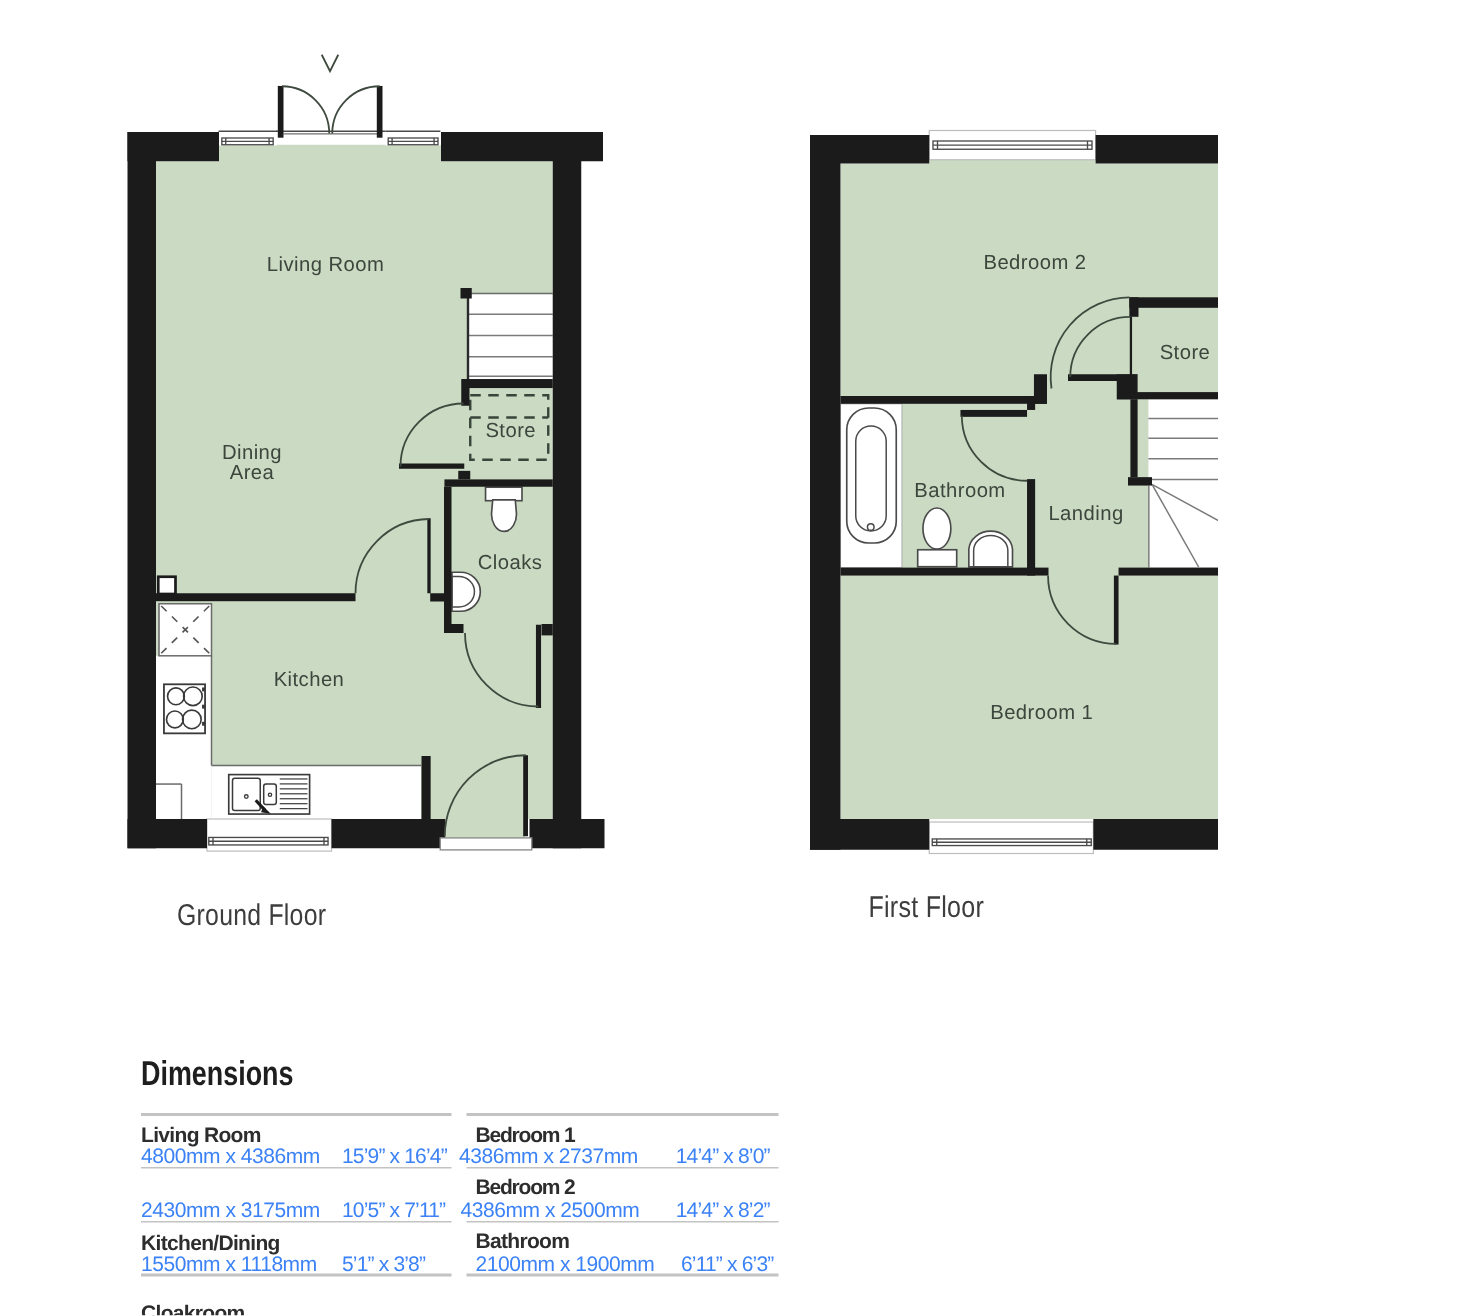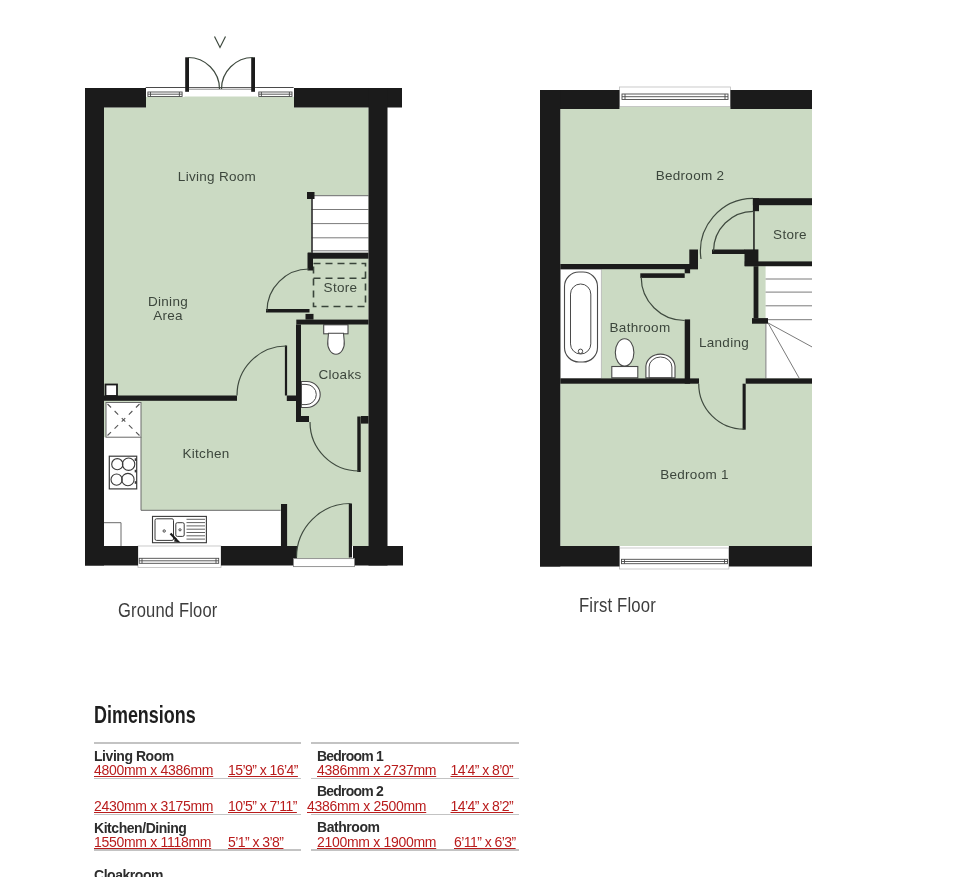--- a/index.html
+++ b/index.html
@@ -5,21 +5,21 @@
   html,body{margin:0;padding:0;background:#ffffff;}
   #page{position:relative;width:812px;height:877px;background:#ffffff;overflow:hidden;
         font-family:"Liberation Sans", sans-serif;text-align:right;}
   svg text{font-family:"Liberation Sans", sans-serif;}
   .roomlabel{fill:#3c463c;font-size:13.5px;letter-spacing:0.3px;}
   .floortitle{fill:#3d3d3d;font-size:20px;letter-spacing:0.2px;}
   #dims{position:absolute;left:0;top:0;width:980px;}
   #dimtitle{position:absolute;left:94px;top:701.5px;font-size:23px;font-weight:bold;color:#1e1e1e;transform:scaleX(0.78);transform-origin:0 0;white-space:nowrap;}
   .rule{position:absolute;height:1.5px;background:#c3c3c3;}
   .dname{position:absolute;font-size:14px;font-weight:bold;color:#2d2d2d;white-space:nowrap;letter-spacing:-0.45px;}
-  .dval{position:absolute;font-size:14px;color:#b91c1c;white-space:nowrap;letter-spacing:-0.3px;text-decoration:underline;}
+  .dval{position:absolute;font-size:14px;color:#3b82f6;white-space:nowrap;letter-spacing:-0.3px;}
   .dvali{letter-spacing:-0.55px;}
 </style>
 </head>
 <body>
 <div id="page">
 <svg width="980" height="660" viewBox="0 0 980 660" style="position:absolute;left:0;top:0;">
 
   <g>
     <rect x="104" y="107.5" width="264.5" height="438.5" fill="#cbdac3"></rect>
     <rect x="146" y="96.5" width="148" height="13" fill="#cbdac3"></rect>
@@ -316,21 +316,21 @@
 
 <div class="dname" style="left:94px;top:783.3px;margin-top:37px;">Kitchen/Dining</div>
 <div class="dval" style="left:94px;top:798px;">2430mm x 3175mm</div>
 <div class="dval dvali" style="left:228px;top:798px;">10’5” x 7’11”</div>
 
 <div class="dname" style="left:94px;top:819px;margin-top:48px;">Cloakroom</div>
 <div class="dval" style="left:94px;top:833.5px;">1550mm x 1118mm</div>
 <div class="dval dvali" style="left:228px;top:833.5px;">5’1” x 3’8”</div>
 
 <div class="dname" style="left:317px;top:747.5px;letter-spacing:-0.8px;">Bedroom 1</div>
-<div class="dval" style="left:317px;top:762px;">4386mm x 2737mm</div>
+<div class="dval" style="left:306px;top:762px;">4386mm x 2737mm</div>
 <div class="dval dvali" style="left:450.5px;top:762px;">14’4” x 8’0”</div>
 
 <div class="dname" style="left:317px;top:783.3px;letter-spacing:-0.8px;">Bedroom 2</div>
 <div class="dval" style="left:307px;top:798px;">4386mm x 2500mm</div>
 <div class="dval dvali" style="left:450.5px;top:798px;">14’4” x 8’2”</div>
 
 <div class="dname" style="left:317px;top:819px;">Bathroom</div>
 <div class="dval" style="left:317px;top:833.5px;">2100mm x 1900mm</div>
 <div class="dval dvali" style="left:454px;top:833.5px;">6’11” x 6’3”</div>
 </div>

